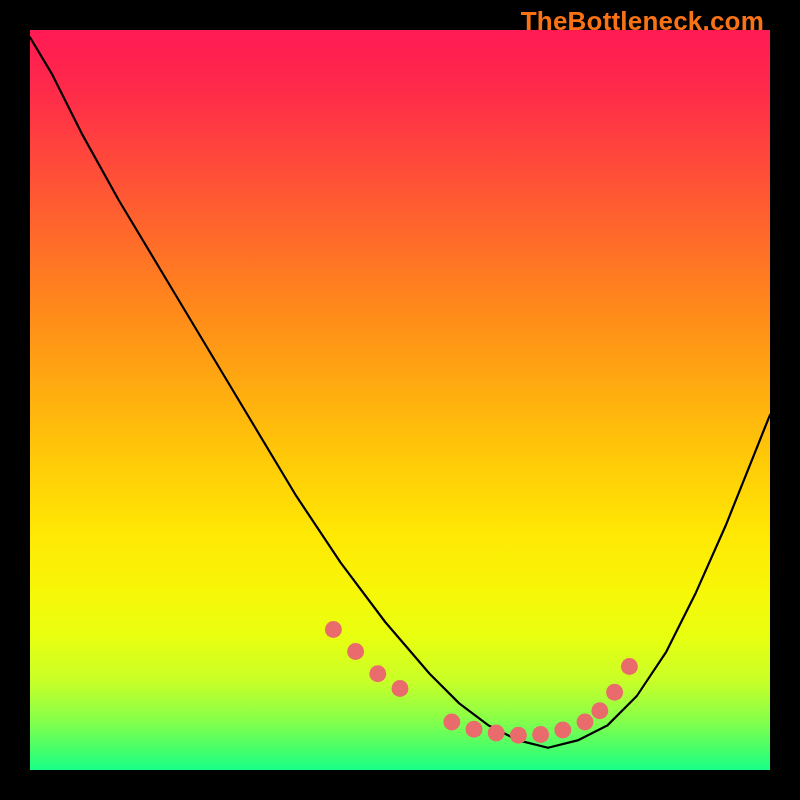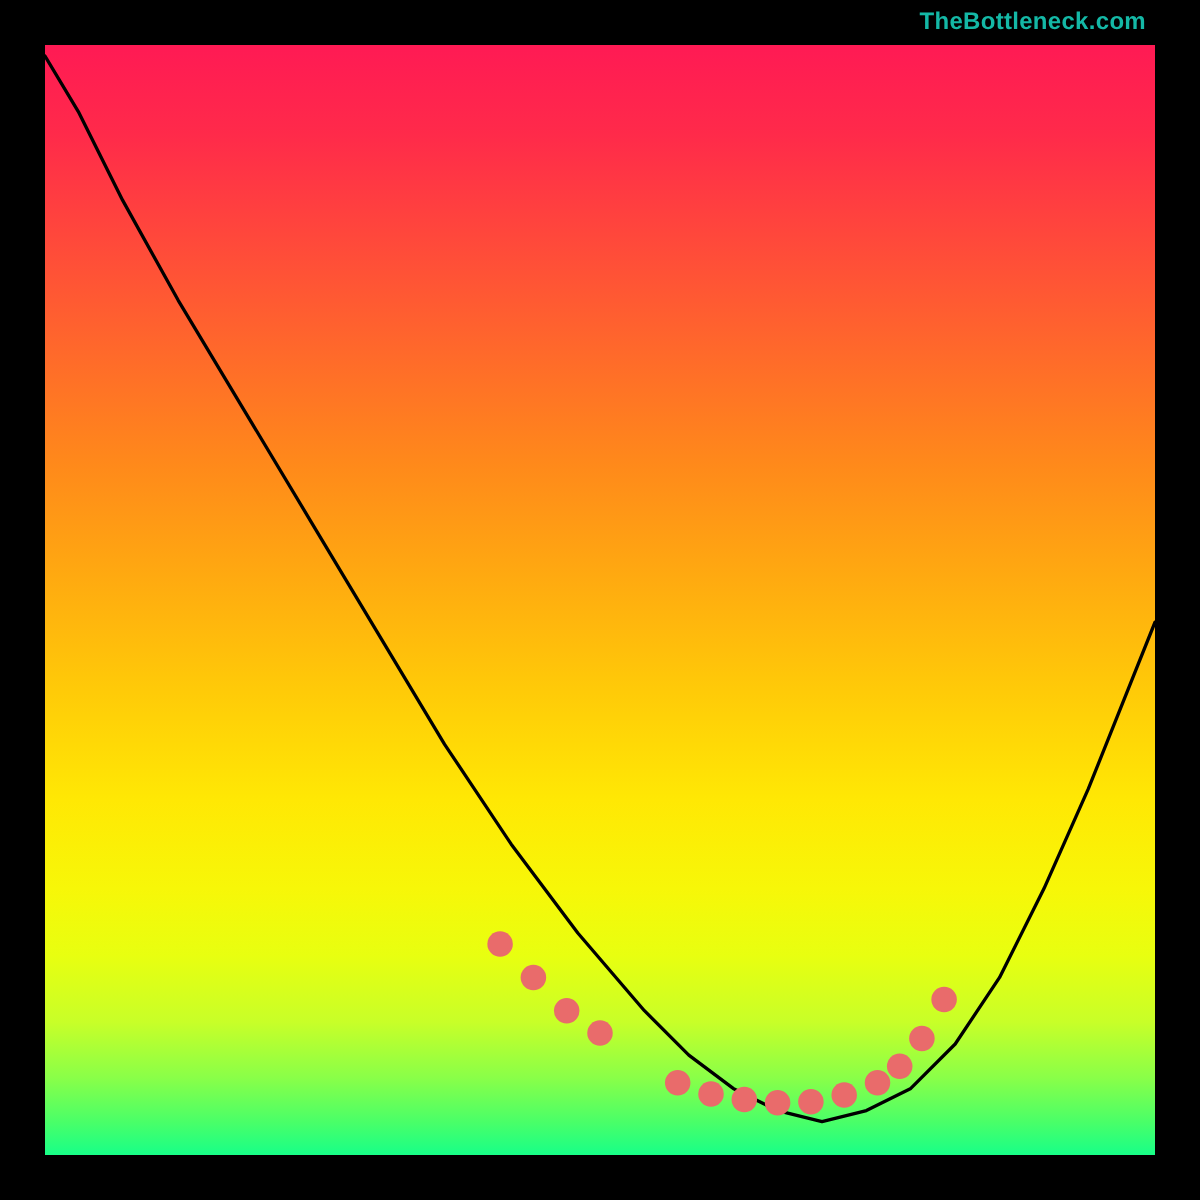--- a/index.html
+++ b/index.html
@@ -37,23 +37,23 @@
       #8aff48 93%,
       #4aff68 97%,
       #18ff88 100%
     );
   }
   .watermark {
     position: absolute;
     top: 6px;
     right: 36px;
     font-family: Arial, Helvetica, sans-serif;
-    font-size: 16px;
+    font-size: 26px;
     font-weight: 600;
-    color: #14b8a6;
+    color: #f97316;
     letter-spacing: 0.2px;
     pointer-events: none;
   }
   svg {
     position: absolute;
     left: 0;
     top: 0;
   }
 </style>
 </head>

